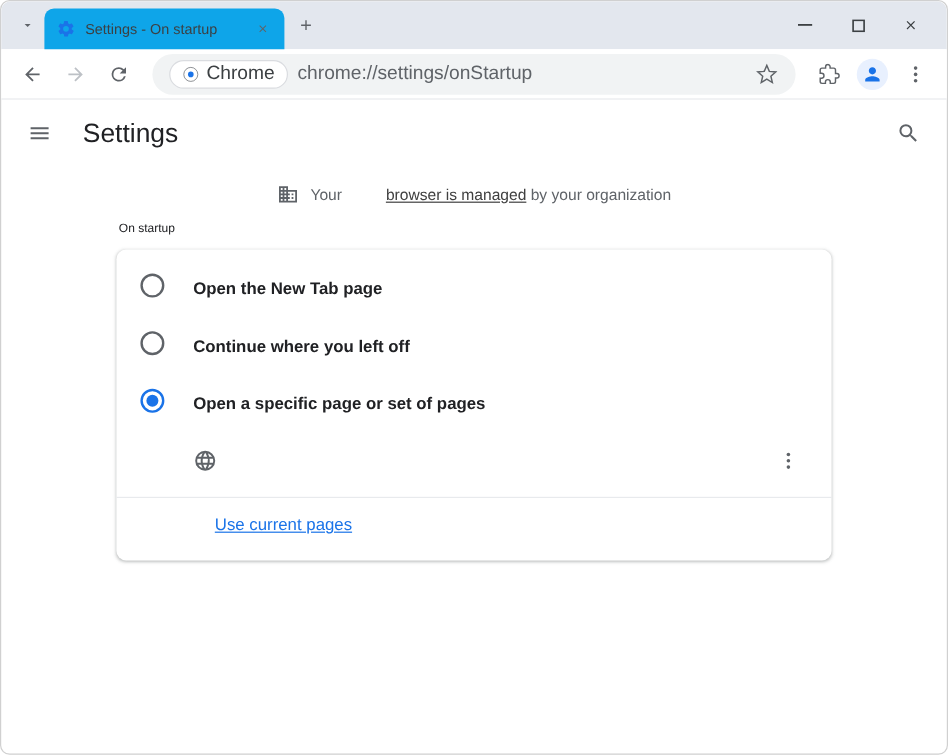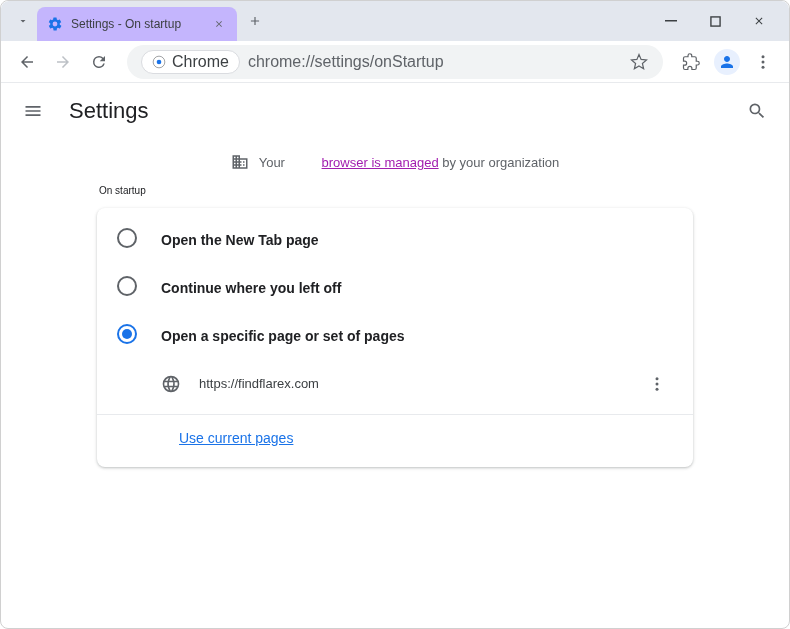--- a/index.html
+++ b/index.html
@@ -1,21 +1,21 @@
 <!DOCTYPE html>
 <html><head>
 <meta charset="utf-8">
 <style>
 * { margin: 0; padding: 0; box-sizing: border-box; font-family: 'Segoe UI', Arial, sans-serif; }
 body { width: 790px; height: 629px; background: #fff; overflow: hidden; border: 1px solid #d0d0d0; border-radius: 8px; }
 
 
 .titlebar { height: 40px; background: #e3e7ee; display: flex; align-items: center; padding: 0 8px; border-radius: 8px 8px 0 0; }
 .tab-dropdown { width: 20px; height: 20px; display: flex; align-items: center; justify-content: center; margin: 0 4px; cursor: pointer; }
-.tab { background: #c4b5fd; border-radius: 8px 8px 0 0; height: 34px; margin-top: 6px; display: flex; align-items: center; padding: 0 10px; min-width: 200px; gap: 8px; }
+.tab { background: #0ea5e9; border-radius: 8px 8px 0 0; height: 34px; margin-top: 6px; display: flex; align-items: center; padding: 0 10px; min-width: 200px; gap: 8px; }
 .tab-icon { width: 16px; height: 16px; display: flex; align-items: center; justify-content: center; }
 .tab-title { font-size: 12px; color: #3c4043; flex: 1; }
 .tab-close { width: 16px; height: 16px; display: flex; align-items: center; justify-content: center; cursor: pointer; color: #5f6368; }
 .new-tab { width: 28px; height: 28px; display: flex; align-items: center; justify-content: center; cursor: pointer; margin-left: 4px; color: #5f6368; }
 .win-controls { margin-left: auto; display: flex; gap: 16px; padding-right: 8px; }
 .win-btn { width: 28px; height: 28px; display: flex; align-items: center; justify-content: center; cursor: pointer; color: #3c4043; }
 
 
 .toolbar { height: 42px; background: #fff; display: flex; align-items: center; padding: 0 10px; gap: 4px; border-bottom: 1px solid #e8eaed; }
 .nav-btn { width: 32px; height: 32px; display: flex; align-items: center; justify-content: center; cursor: pointer; border-radius: 50%; color: #5f6368; }
@@ -28,21 +28,21 @@
 .avatar { width: 26px; height: 26px; border-radius: 50%; background: #e8f0fe; display: flex; align-items: center; justify-content: center; color: #1a73e8; font-size: 14px; }
 
 
 .settings-header { height: 56px; display: flex; align-items: center; padding: 0 20px; gap: 24px; }
 .menu-btn { width: 24px; height: 24px; cursor: pointer; color: #5f6368; display: flex; align-items: center; justify-content: center; }
 .settings-title { font-size: 22px; color: #202124; font-weight: 400; }
 .search-btn { margin-left: auto; width: 24px; height: 24px; cursor: pointer; color: #5f6368; display: flex; align-items: center; justify-content: center; }
 
 
 .managed { display: flex; align-items: center; justify-content: center; gap: 10px; padding: 14px; font-size: 13px; color: #5f6368; }
-.managed a { color: #a21caf; margin-left: 33px; }
+.managed a { color: #404040; margin-left: 33px; }
 
 
 .content { padding: 0 96px; }
 .section-title { font-size: 10px; color: #202124; margin-bottom: 12px; padding-left: 2px; }
 .card { background: #fff; border-radius: 8px; box-shadow: 0 1px 2px rgba(60,64,67,0.2), 0 1px 3px 1px rgba(60,64,67,0.1); padding: 6px 0; }
 .radio-row { display: flex; align-items: flex-end; padding: 14px 20px; gap: 24px; cursor: pointer; font-weight: bold; }
 .radio { width: 20px; height: 20px; border: 2px solid #5f6368; border-radius: 50%; position: relative; flex-shrink: 0; }
 .radio.selected { border-color: #1a73e8; }
 .radio.selected::after { content: ''; position: absolute; width: 10px; height: 10px; background: #1a73e8; border-radius: 50%; top: 3px; left: 3px; }
 .radio-label { font-size: 14px; color: #202124; }
@@ -192,21 +192,20 @@
       <div class="radio selected"></div>
       <div class="radio-label">Open a specific page or set of pages</div>
     </div>
     <div class="page-entry">
       <span class="globe">
           <svg width="20" height="20" viewBox="0 0 24 24">
             <path fill="currentColor" d="M12 2a10 10 0 1 0 0 20 10 10 0 0 0 0-20zm6.93 6h-2.95a15.65 15.65 0 0 0-1.38-3.56A8.03 8.03 0 0 1 18.93 8zM12 4.04c.83 1.2 1.48 2.53 1.91 3.96h-3.82c.43-1.43 1.08-2.76 1.91-3.96zM4.26 14a7.82 7.82 0 0 1 0-4h3.38a16.5 16.5 0 0 0-.14 2c0 .68.05 1.35.14 2H4.26zm.82 2h2.95c.32 1.25.78 2.45 1.38 3.56A8 8 0 0 1 5.08 16zm2.95-8H5.08a8 8 0 0 1 4.33-3.56A15.65 15.65 0 0 0 8.03 8zM12 19.96c-.83-1.2-1.48-2.53-1.91-3.96h3.82c-.43 1.43-1.08 2.76-1.91 3.96zM14.34 14H9.66a14.7 14.7 0 0 1-.16-2c0-.68.06-1.34.16-2h4.68c.9.66.16 1.32.16 2s-.07 1.34-.16 2zm.25 5.56c.6-1.11 1.06-2.31 1.38-3.56h2.95a8.03 8.03 0 0 1-4.33 3.56zM16.36 14c.08-.66.14-1.32.14-2s-.06-1.34-.14-2h3.38a7.82 7.82 0 0 1 0 4h-3.38z"></path>
           </svg>
         </span>
       <div class="page-urls">
-        <div>https://findflarex.com</div>
       </div>
       <div class="more-btn">
           <svg width="18" height="18" viewBox="0 0 24 24">
             <circle cx="12" cy="5" r="2" fill="currentColor"></circle>
             <circle cx="12" cy="12" r="2" fill="currentColor"></circle>
             <circle cx="12" cy="19" r="2" fill="currentColor"></circle>
           </svg>
         </div>
     </div>
     <div class="link-row">

